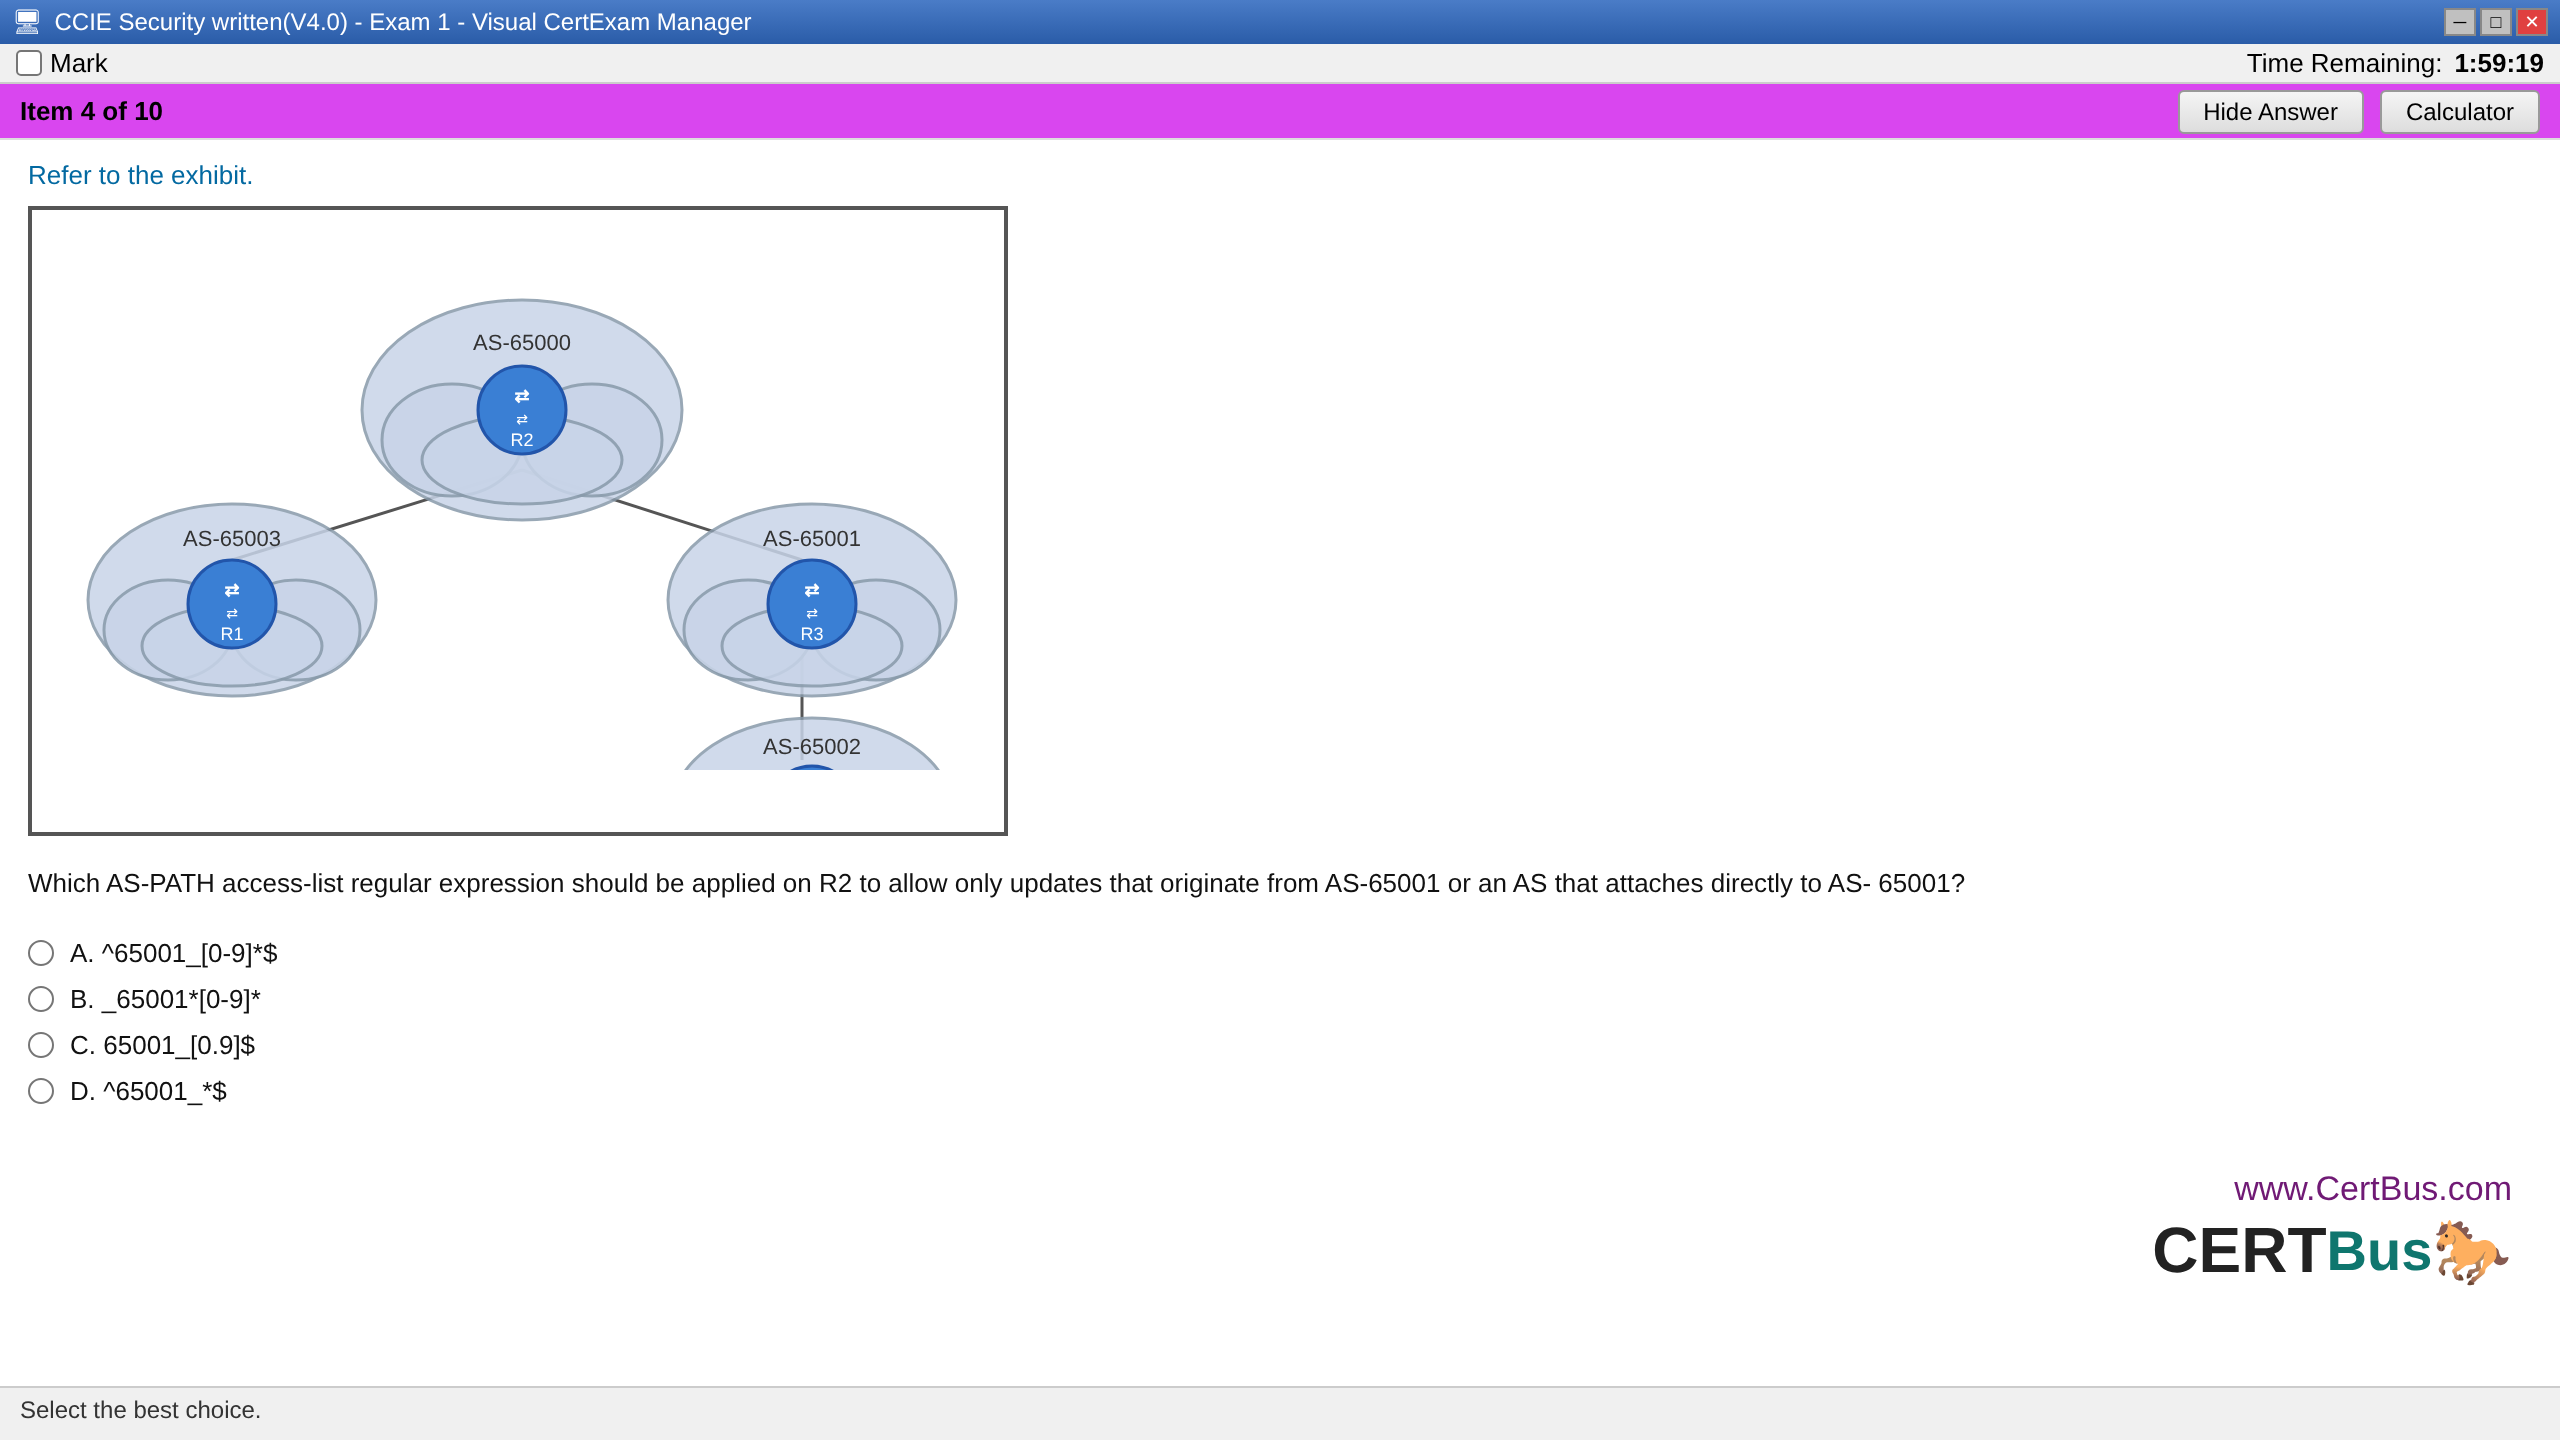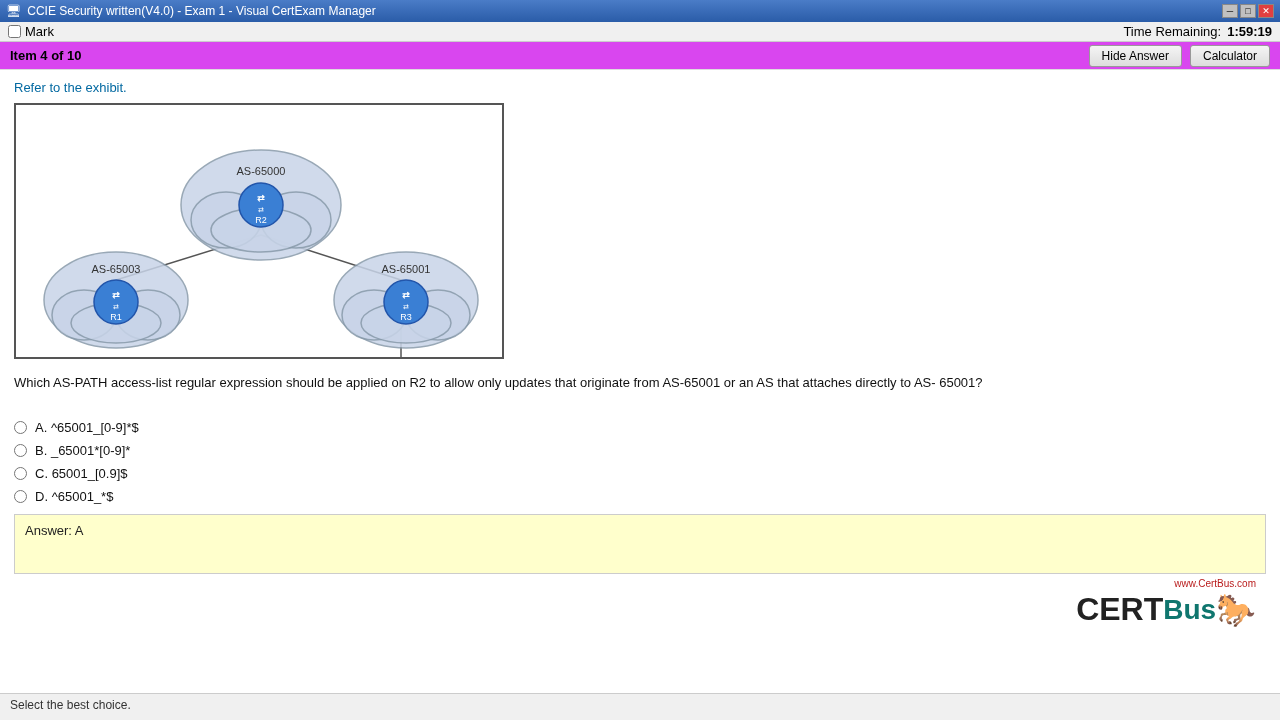--- a/index.html
+++ b/index.html
@@ -102,21 +102,21 @@
     #refer-text {
       font-size: 13px;
       margin-bottom: 8px;
       color: #0369a1;
     }
 
     
     #exhibit {
       border: 2px solid #555;
       width: 490px;
-      height: 256px;
+      height: 315px;
       margin-bottom: 14px;
       background: white;
       position: relative;
       overflow: hidden;
     }
 
     
     #network-svg {
       width: 490px;
       height: 280px;
@@ -158,24 +158,25 @@
     }
 
     
     #certbus-logo {
       display: flex;
       justify-content: flex-end;
       padding: 4px 10px;
       background: white;
     }
     .certbus-url {
-      font-size: 10px;
-      color: #b91c1c;
+      font-size: 17px;
+      color: #701a75;
       text-align: right;
       margin-bottom: 2px;
+      margin-top: 20px;
     }
 
     
     #footer {
       background: #f0f0f0;
       border-top: 1px solid #ccc;
       padding: 4px 10px;
       flex-shrink: 0;
     }
     #footer-hint {
@@ -297,21 +298,21 @@
         <circle cx="390" cy="300" r="22" fill="#3a7fd4" stroke="#2255aa" stroke-width="1.5"></circle>
         <text x="390" y="296" text-anchor="middle" font-size="9" fill="white" font-weight="bold">⇄</text>
         <text x="390" y="307" text-anchor="middle" font-size="7" fill="white">⇄</text>
         <text x="390" y="318" text-anchor="middle" font-size="9" fill="white">R4</text>
       </g>
     </svg>
   </div>
 
   <p id="question-text">Which AS-PATH access-list regular expression should be applied on R2 to allow only updates that originate from AS-65001 or an AS that attaches directly to AS- 65001?</p>
 
-  <div id="options" style="margin-top: 27px;">
+  <div id="options" style="margin-top: 17px;">
     <div class="option">
       <input type="radio" name="answer" id="opt-a" style="">
       <label for="opt-a" class="option-label">
         <span>A. </span><span class="blue">^65001_[0-9]*$</span>
       </label>
     </div>
     <div class="option">
       <input type="radio" name="answer" id="opt-b" style="">
       <label for="opt-b" class="option-label">
         <span>B. </span><span class="blue">_65001*[0-9]*</span>
@@ -324,23 +325,20 @@
       </label>
     </div>
     <div class="option">
       <input type="radio" name="answer" id="opt-d" style="">
       <label for="opt-d" class="option-label">
         <span>D. </span><span class="blue">^65001_*$</span>
       </label>
     </div>
   </div>
 
-  <div id="answer-box">
-    <span>Answer: A</span>
-  </div>
 
   <div id="certbus-logo">
     <div style="text-align:right;">
       <div class="certbus-url">www.CertBus.com</div>
       <div style="display:flex; align-items:center; gap:0;">
         <span style="font-size:32px; font-weight:900; color:#222;">CERT</span>
         <span style="font-size:28px; font-weight:900; color:#0f766e;">Bus</span>
         <span style="font-size:32px; color:#ff6600;">🐎</span>
       </div>
     </div>

